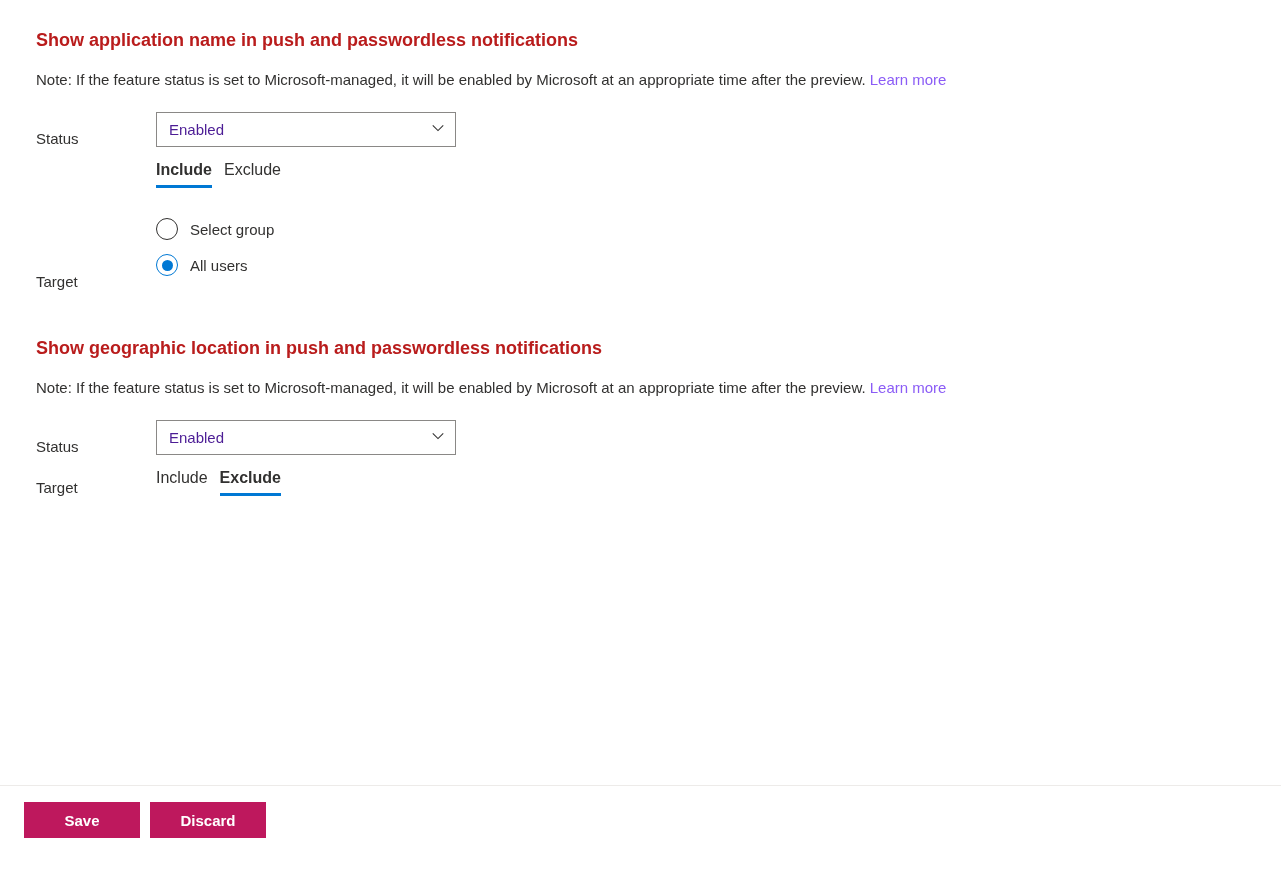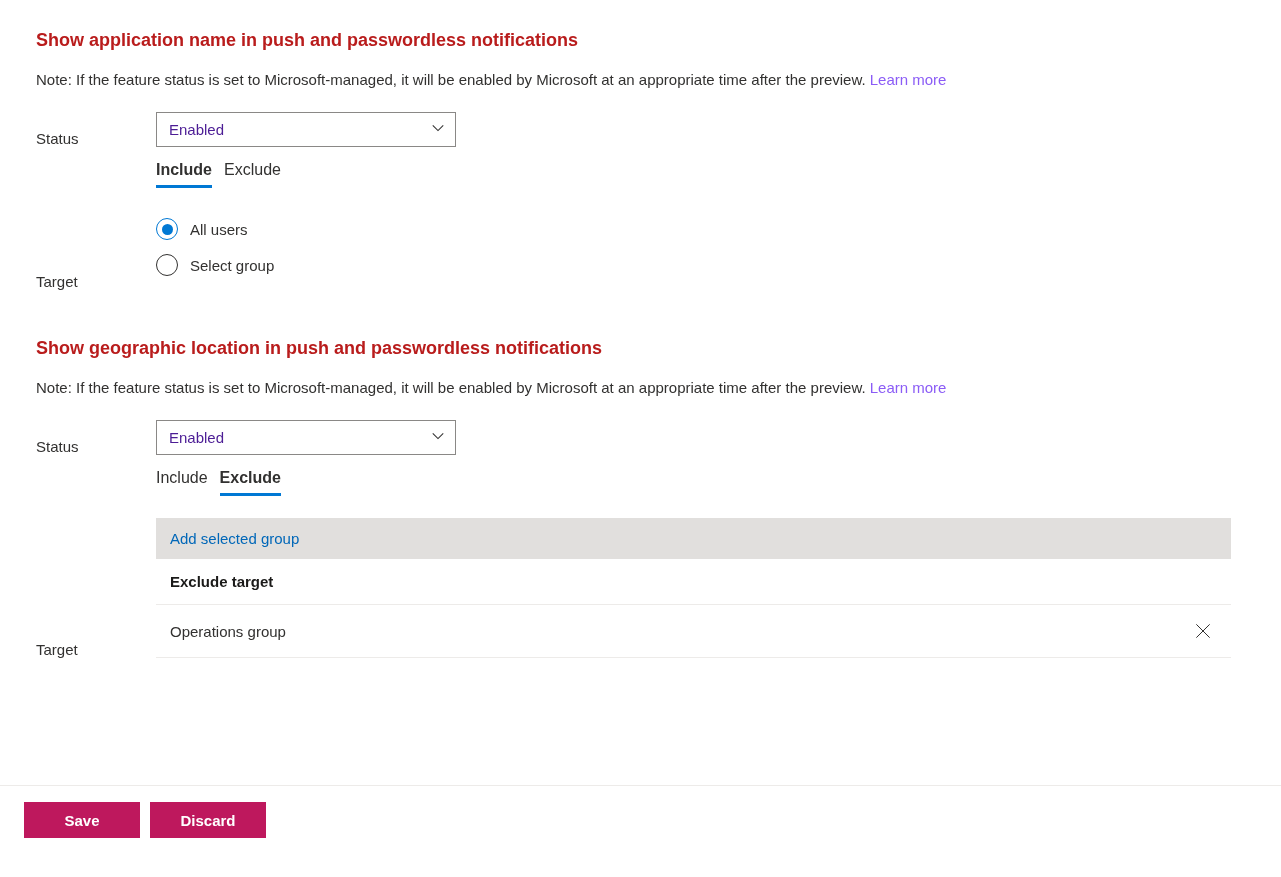--- a/index.html
+++ b/index.html
@@ -200,28 +200,28 @@
     </div>
     <div class="form-row">
       <div class="form-label">Target</div>
       <div class="form-control">
         <div class="tabs">
           <div class="tab active">Include</div>
           <div class="tab">Exclude</div>
         </div>
         <div class="radio-group">
           <div class="radio-option">
+            <div class="radio-circle"></div>
+            <span class="radio-label">Select group</span>
+          </div>
+          <div class="radio-option">
             <div class="radio-circle checked">
               <div class="radio-dot"></div>
             </div>
             <span class="radio-label">All users</span>
-          </div>
-          <div class="radio-option">
-            <div class="radio-circle"></div>
-            <span class="radio-label">Select group</span>
           </div>
         </div>
       </div>
     </div>
   </div>
 
   <div class="section">
     <h2 class="section-title">Show geographic location in push and passwordless notifications</h2>
     <p class="note">
       <span>Note: If the feature status is set to Microsoft-managed, it will be enabled by Microsoft at an appropriate time after the preview. </span><a class="link">Learn more</a>
@@ -239,34 +239,20 @@
         </div>
       </div>
     </div>
     <div class="form-row">
       <div class="form-label">Target</div>
       <div class="form-control">
         <div class="tabs">
           <div class="tab">Include</div>
           <div class="tab active">Exclude</div>
         </div>
-        <div class="exclude-panel">
-          <div class="add-group-bar">
-            <span class="add-group-link">Add selected group</span>
-          </div>
-          <div class="exclude-header">Exclude target</div>
-          <div class="exclude-row">
-            <span class="exclude-row-name">Operations group</span>
-            <span class="close-btn">
-              <svg viewBox="0 0 24 24" fill="none" stroke="#323130" stroke-width="1.2">
-                <path d="M4 4 L20 20 M20 4 L4 20"></path>
-              </svg>
-            </span>
-          </div>
-        </div>
       </div>
     </div>
   </div>
 </div>
 
 <div class="footer">
   <button class="btn">Save</button>
   <button class="btn">Discard</button>
 </div>
 

